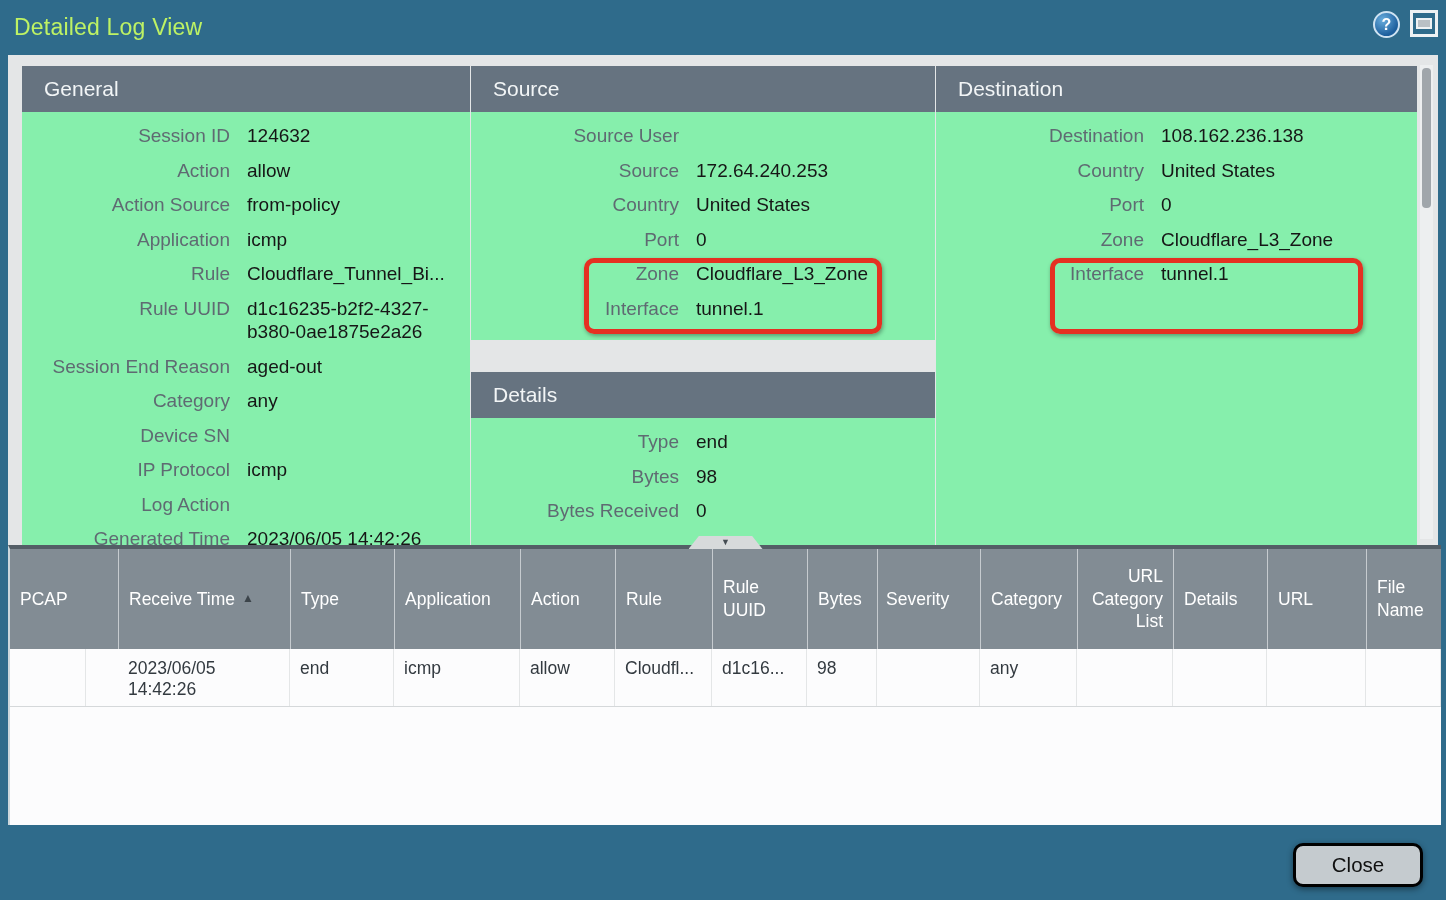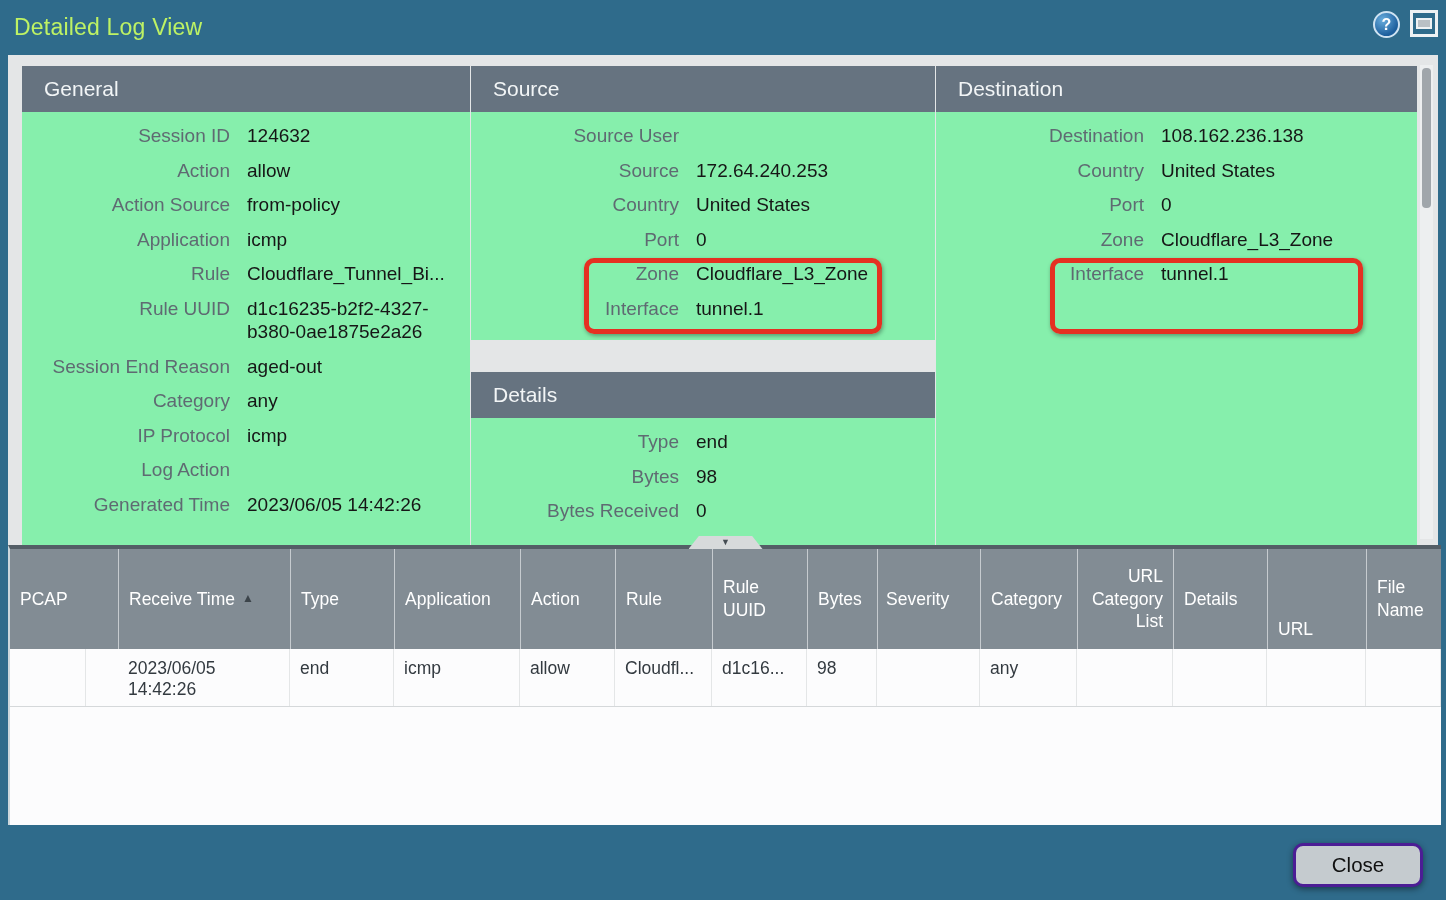--- a/index.html
+++ b/index.html
@@ -110,26 +110,26 @@
   .td {
     font-size:17.5px; color:#333a40; line-height:21px;
     padding:9px 10px 6px; border-right:1px solid #e4e6e7; flex:none;
     overflow:hidden;
   }
 
   .cw0  { width:76px; }  .cw1  { width:172px;margin-left:32px; } .cw2  { width:104px; }
   .cw3  { width:126px; } .cw4  { width:95px; }  .cw5  { width:97px; }
   .cw6  { width:95px; }  .cw7  { width:70px; }  .cw8  { width:103px;padding-left:8px; }
   .cw9  { width:97px; }  .cw10 { width:96px;text-align:right; }  .cw11 { width:94px; }
-  .cw12 { width:99px;align-items:flex-end; }  .cw13 { flex:1 !important;align-items:center; }
+  .cw12 { width:99px; }  .cw13 { flex:1 !important;align-items:center; }
 
   
   .close-btn {
     position:absolute; right:23px; bottom:13px; width:130px; height:44px;
-    background:#c5cbcf; border:3px solid #4c1d95; border-radius:10px;
+    background:#c5cbcf; border:3px solid #000000; border-radius:10px;
     font-size:20.5px; color:#101010;
     display:flex; align-items:center; justify-content:center;
     box-shadow:0 2px 6px rgba(0,0,0,0.45);
     cursor:pointer;
   }
 </style>
 </head>
 <body>
 
 <div class="title">Detailed Log View</div>
@@ -170,20 +170,24 @@
             <span class="plabel">Rule UUID</span>
             <span class="pvalue">d1c16235-b2f2-4327-b380-0ae1875e2a26</span>
           </div>
         <div class="prow">
             <span class="plabel">Session End Reason</span>
             <span class="pvalue">aged-out</span>
           </div>
         <div class="prow">
             <span class="plabel">Category</span>
             <span class="pvalue">any</span>
+          </div>
+        <div class="prow">
+            <span class="plabel">Device SN</span>
+            <span class="pvalue"></span>
           </div>
         <div class="prow">
             <span class="plabel">IP Protocol</span>
             <span class="pvalue">icmp</span>
           </div>
         <div class="prow">
             <span class="plabel">Log Action</span>
             <span class="pvalue"></span>
           </div>
         <div class="prow">

